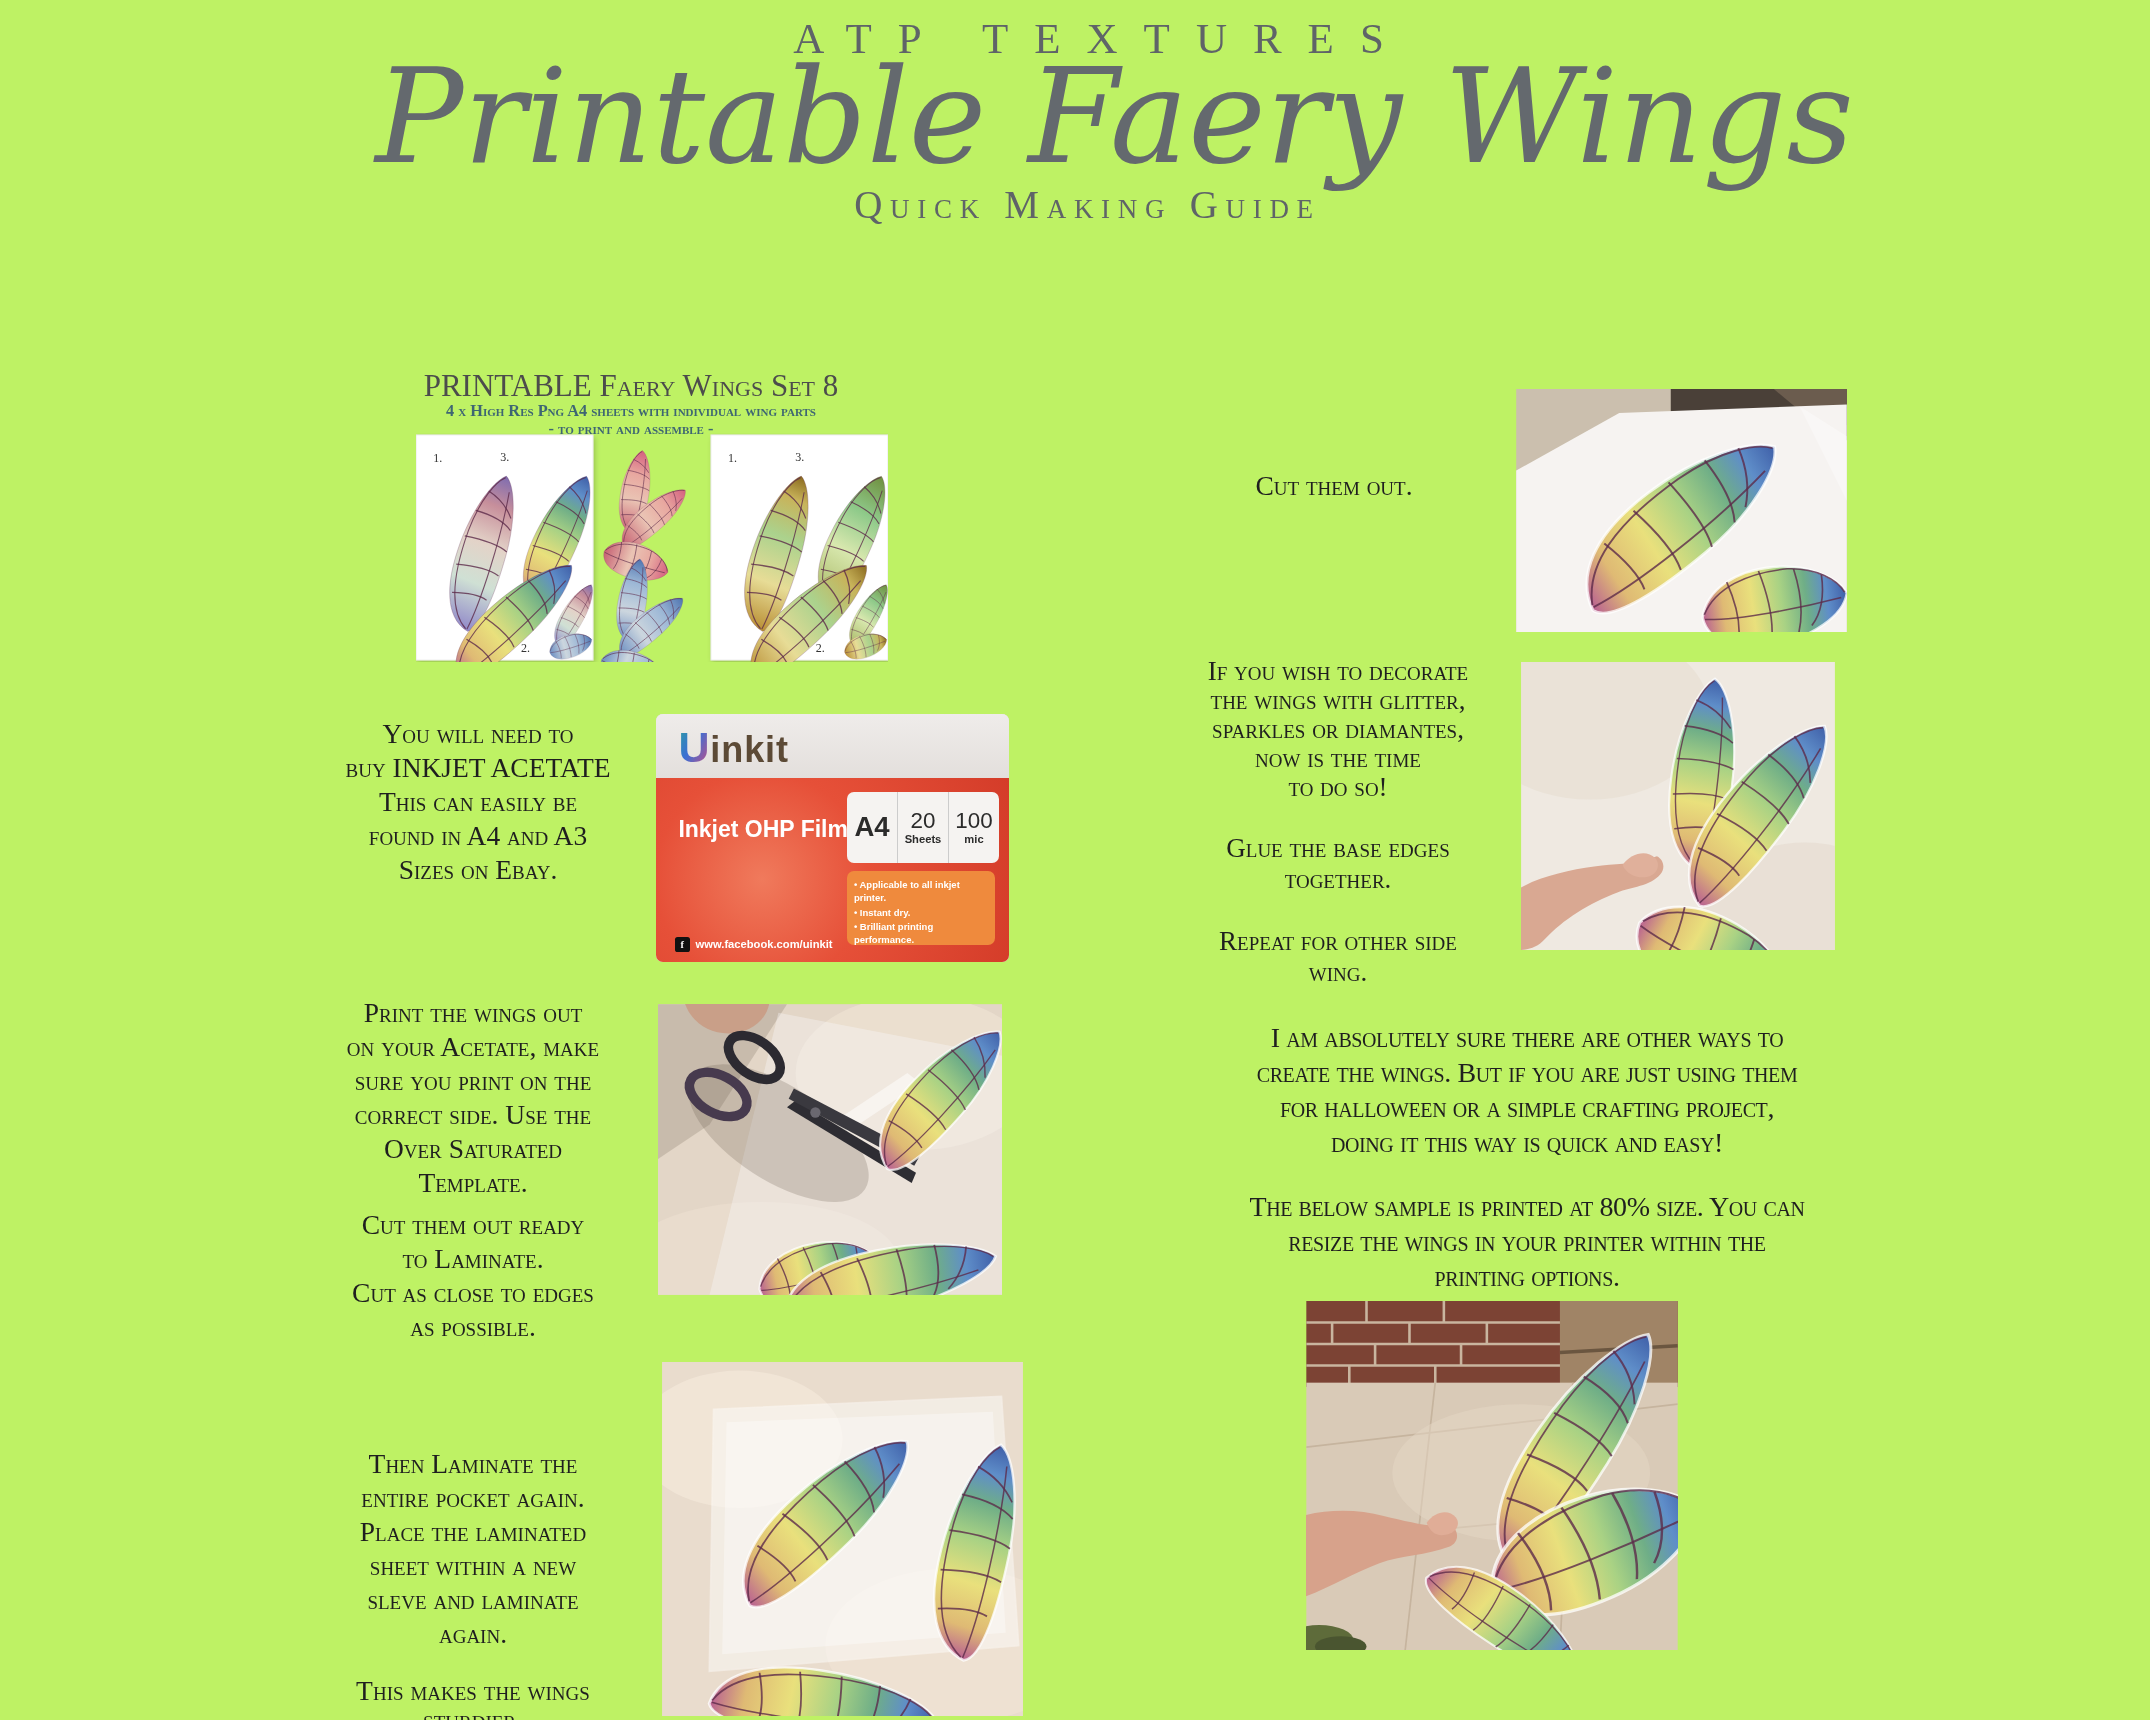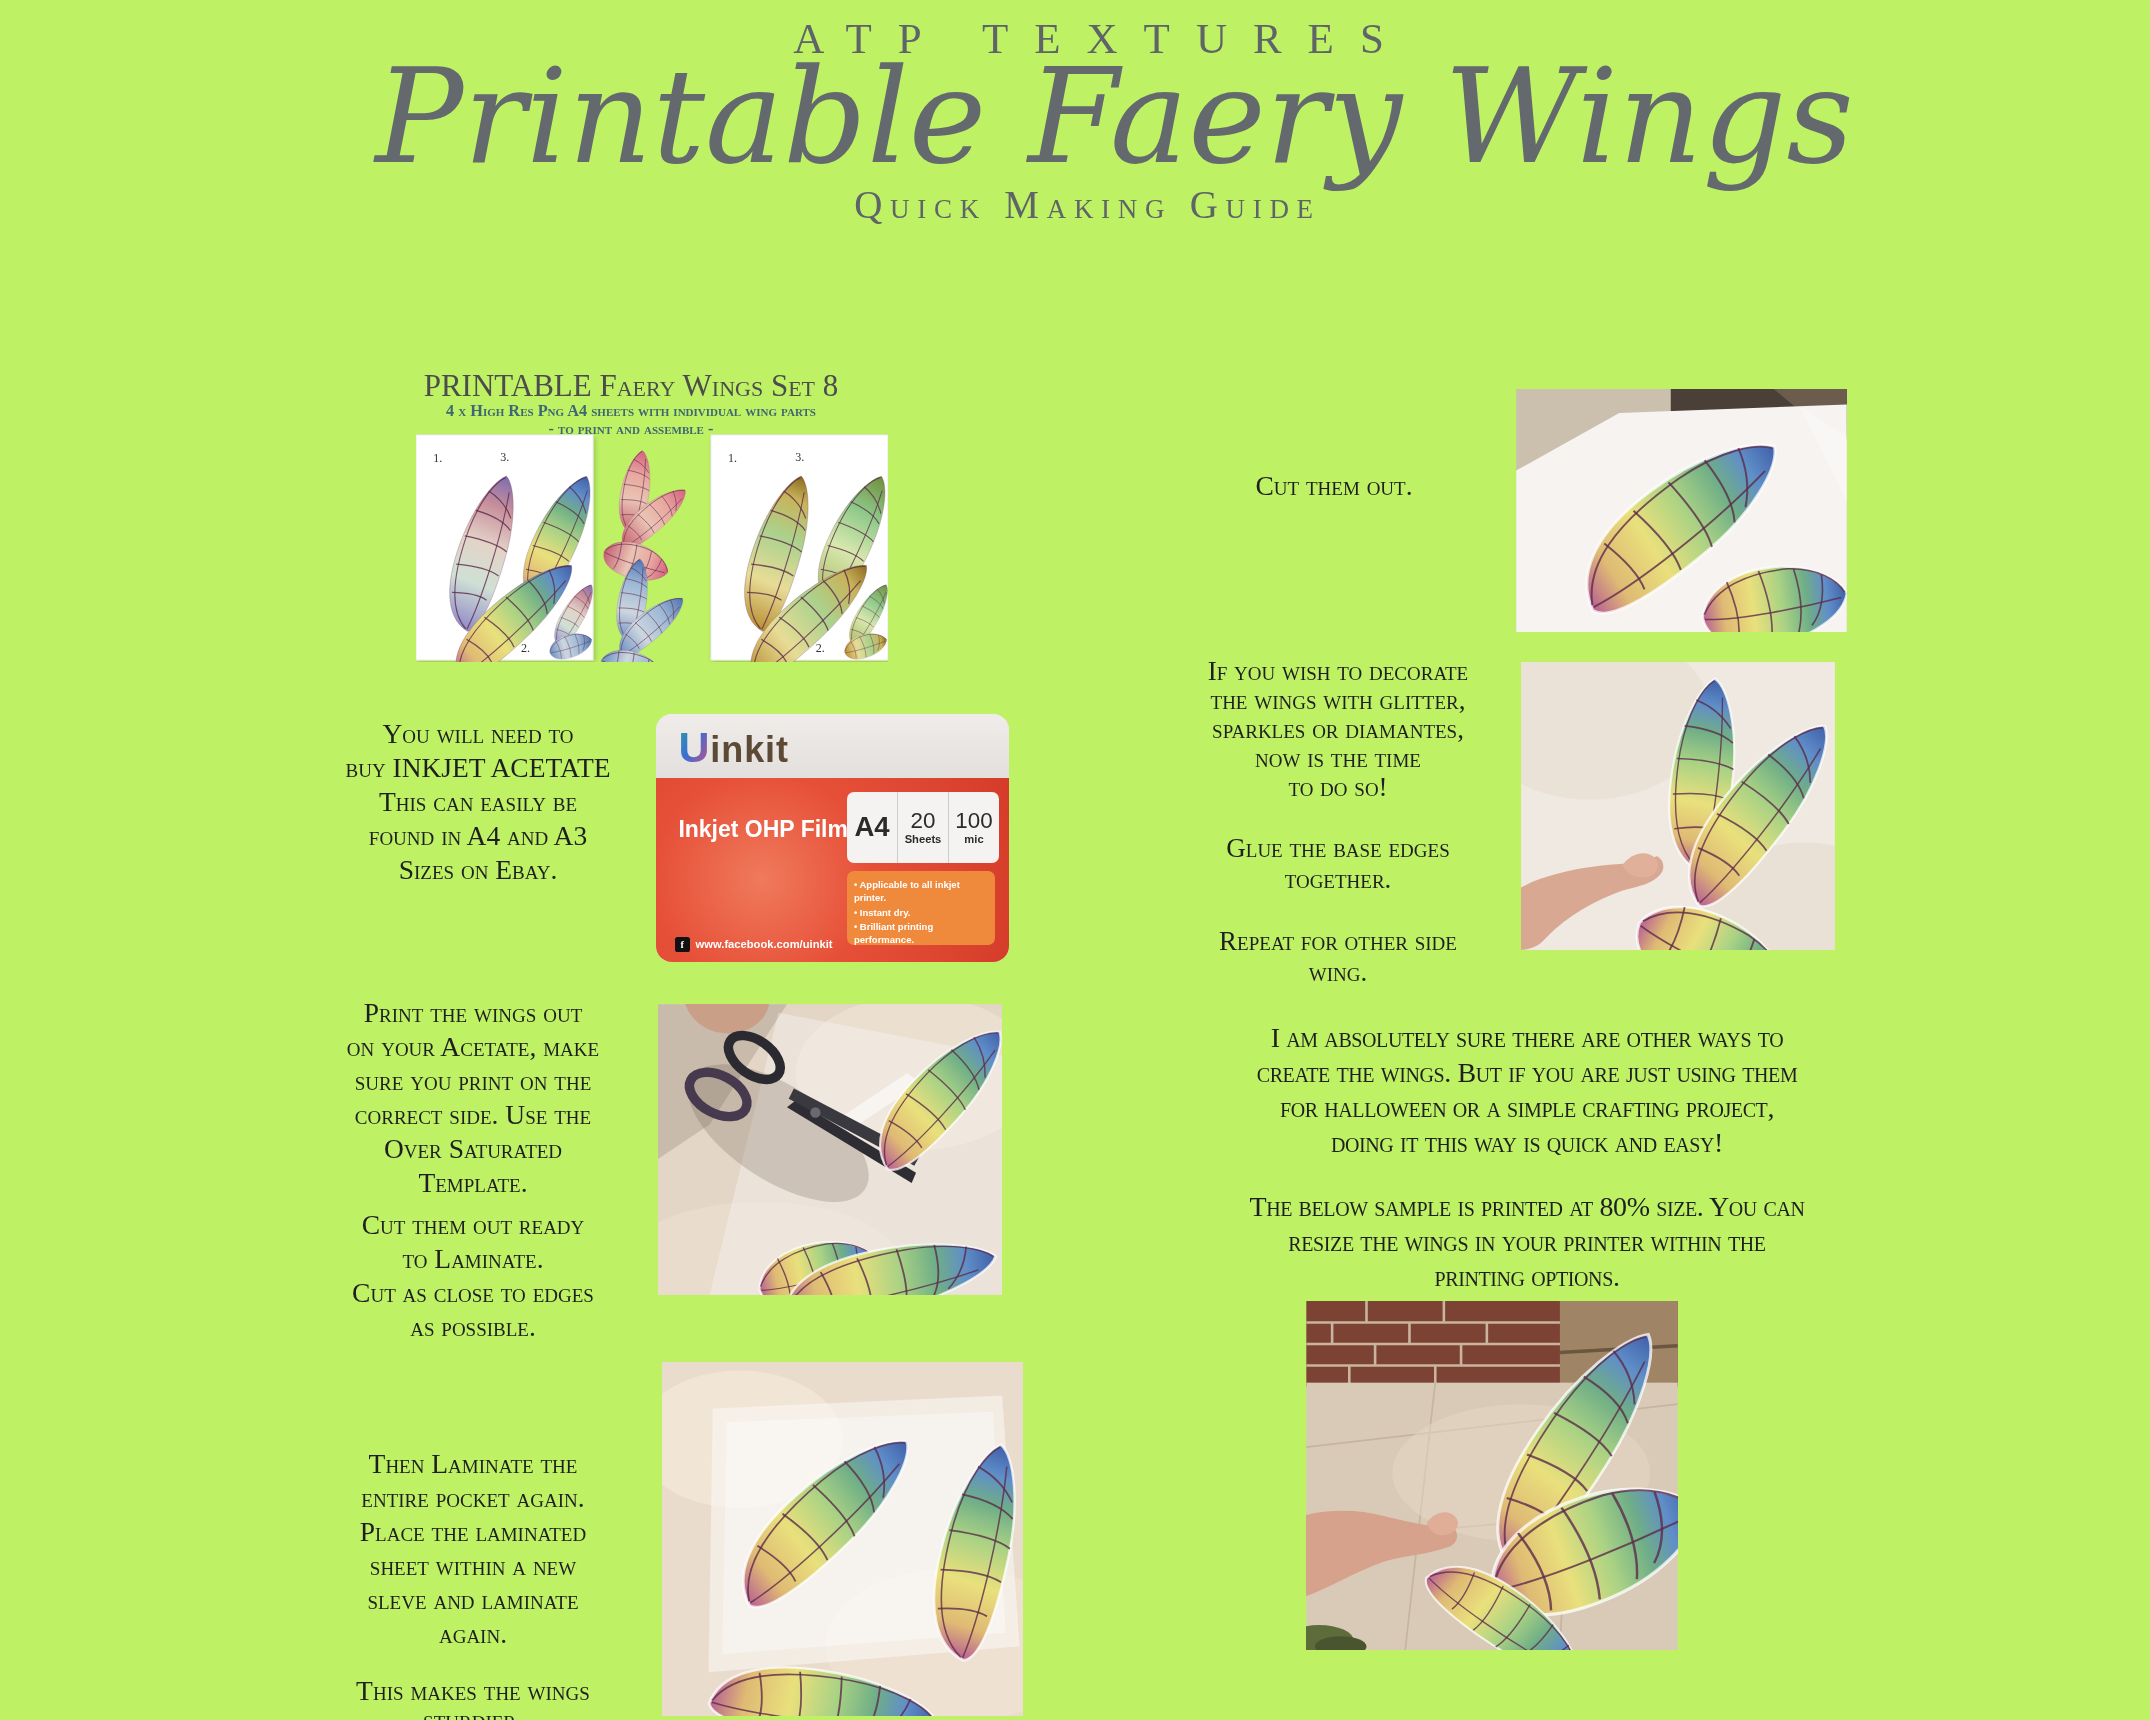--- a/index.html
+++ b/index.html
@@ -22,21 +22,21 @@
   .tb{font-size:27.5px;line-height:34px;}
   .tb-l{left:258px;width:430px;}
   .tb-r{left:1123px;width:430px;font-size:27px;line-height:29px;}
   .tb-w{left:1144px;width:766px;font-size:28px;line-height:35px;letter-spacing:-0.4px;}
   
   .photo{overflow:hidden;}
   .photo svg{display:block;}
   .photo use{stroke:rgba(255,255,255,0.75);stroke-width:2.5px;}
   .tpl use{stroke:rgba(110,60,95,0.35);stroke-width:1px;}
   
-  .uk{left:656px;top:714px;width:353px;height:248px;border-radius:16px;overflow:hidden;
+  .uk{left:656px;top:714px;width:353px;height:248px;border-radius:7px;overflow:hidden;
       background:#eae6e3;font-family:"Liberation Sans",sans-serif;box-shadow:0 0 0 0.9px #ddd inset;}
   .uk-top{position:absolute;top:0;left:0;width:353px;height:64px;background:linear-gradient(180deg,#efecea,#e3dfdc);}
   .uk-logo{position:absolute;top:8.6px;left:22.4px;font-size:36px;font-weight:700;letter-spacing:0.9px;}
   .uk-logo .u{background:linear-gradient(120deg,#2aa39a,#3b6fd4 45%,#d84a7a);-webkit-background-clip:text;
               background-clip:text;color:transparent;font-size:43px;}
   .uk-logo .rest{color:#5c4a36;}
   .uk-body{position:absolute;top:64px;left:0;width:353px;height:184px;
            background:radial-gradient(circle at 30% 55%,#f07a5c 0%,#e65038 40%,#d43c29 100%);}
   .uk-prod{position:absolute;top:38px;left:22.4px;font-size:23px;font-weight:700;color:#fff;}
   .uk-panel{position:absolute;top:13.8px;left:191px;width:152px;height:71px;background:#f5f3f1;

